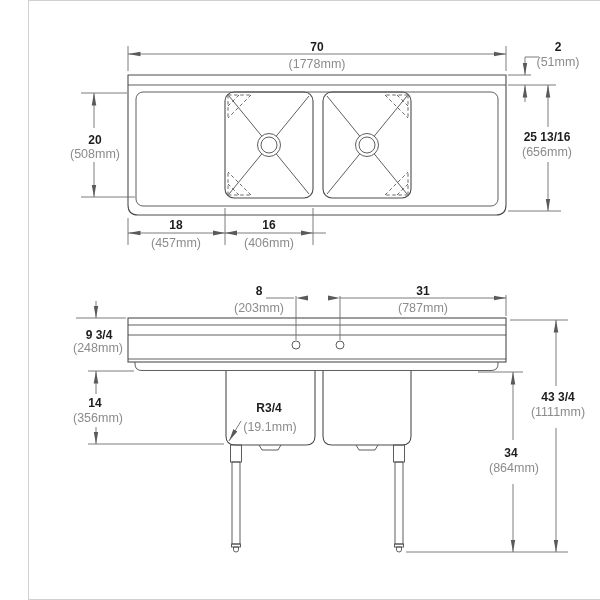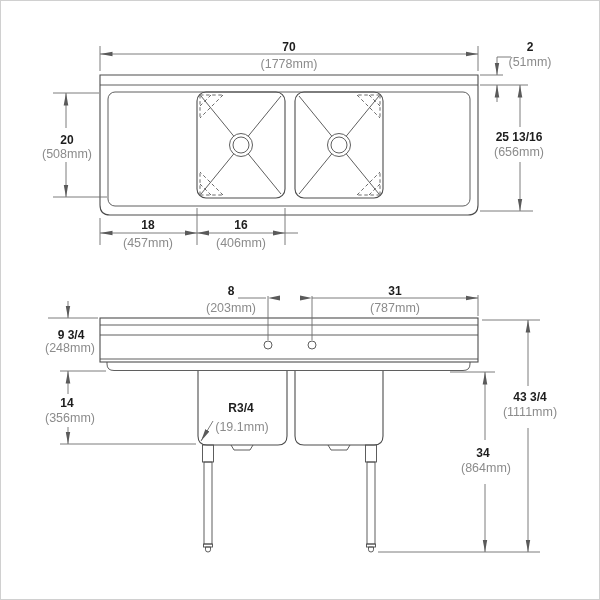--- a/index.html
+++ b/index.html
@@ -1,18 +1,19 @@
 <!DOCTYPE html>
 <html><head>
 <meta charset="utf-8">
 <style>
   html,body{margin:0;padding:0;background:#ffffff;}
   .canvas{
     position:relative;width:528px;height:600px;background:#ffffff;
     font-family:"Liberation Sans", sans-serif;
+    padding-left:28px;
   }
   svg text{font-family:"Liberation Sans", sans-serif;}
   .in-txt{font-size:12px;font-weight:700;fill:#1d1d1d;}
   .mm-txt{font-size:12.5px;font-weight:400;fill:#8c8c8c;}
   .obj{stroke:#4d4d4d;stroke-width:1.1;fill:none;}
   .obj-thin{stroke:#4d4d4d;stroke-width:0.9;fill:none;}
   .dash{stroke:#5a5a5a;stroke-width:0.9;fill:none;stroke-dasharray:3.5 2.6;}
   .dim{stroke:#6e6e6e;stroke-width:0.9;fill:none;}
   .arr{fill:#5a5a5a;stroke:none;}
   .white-fill{fill:#ffffff;}

